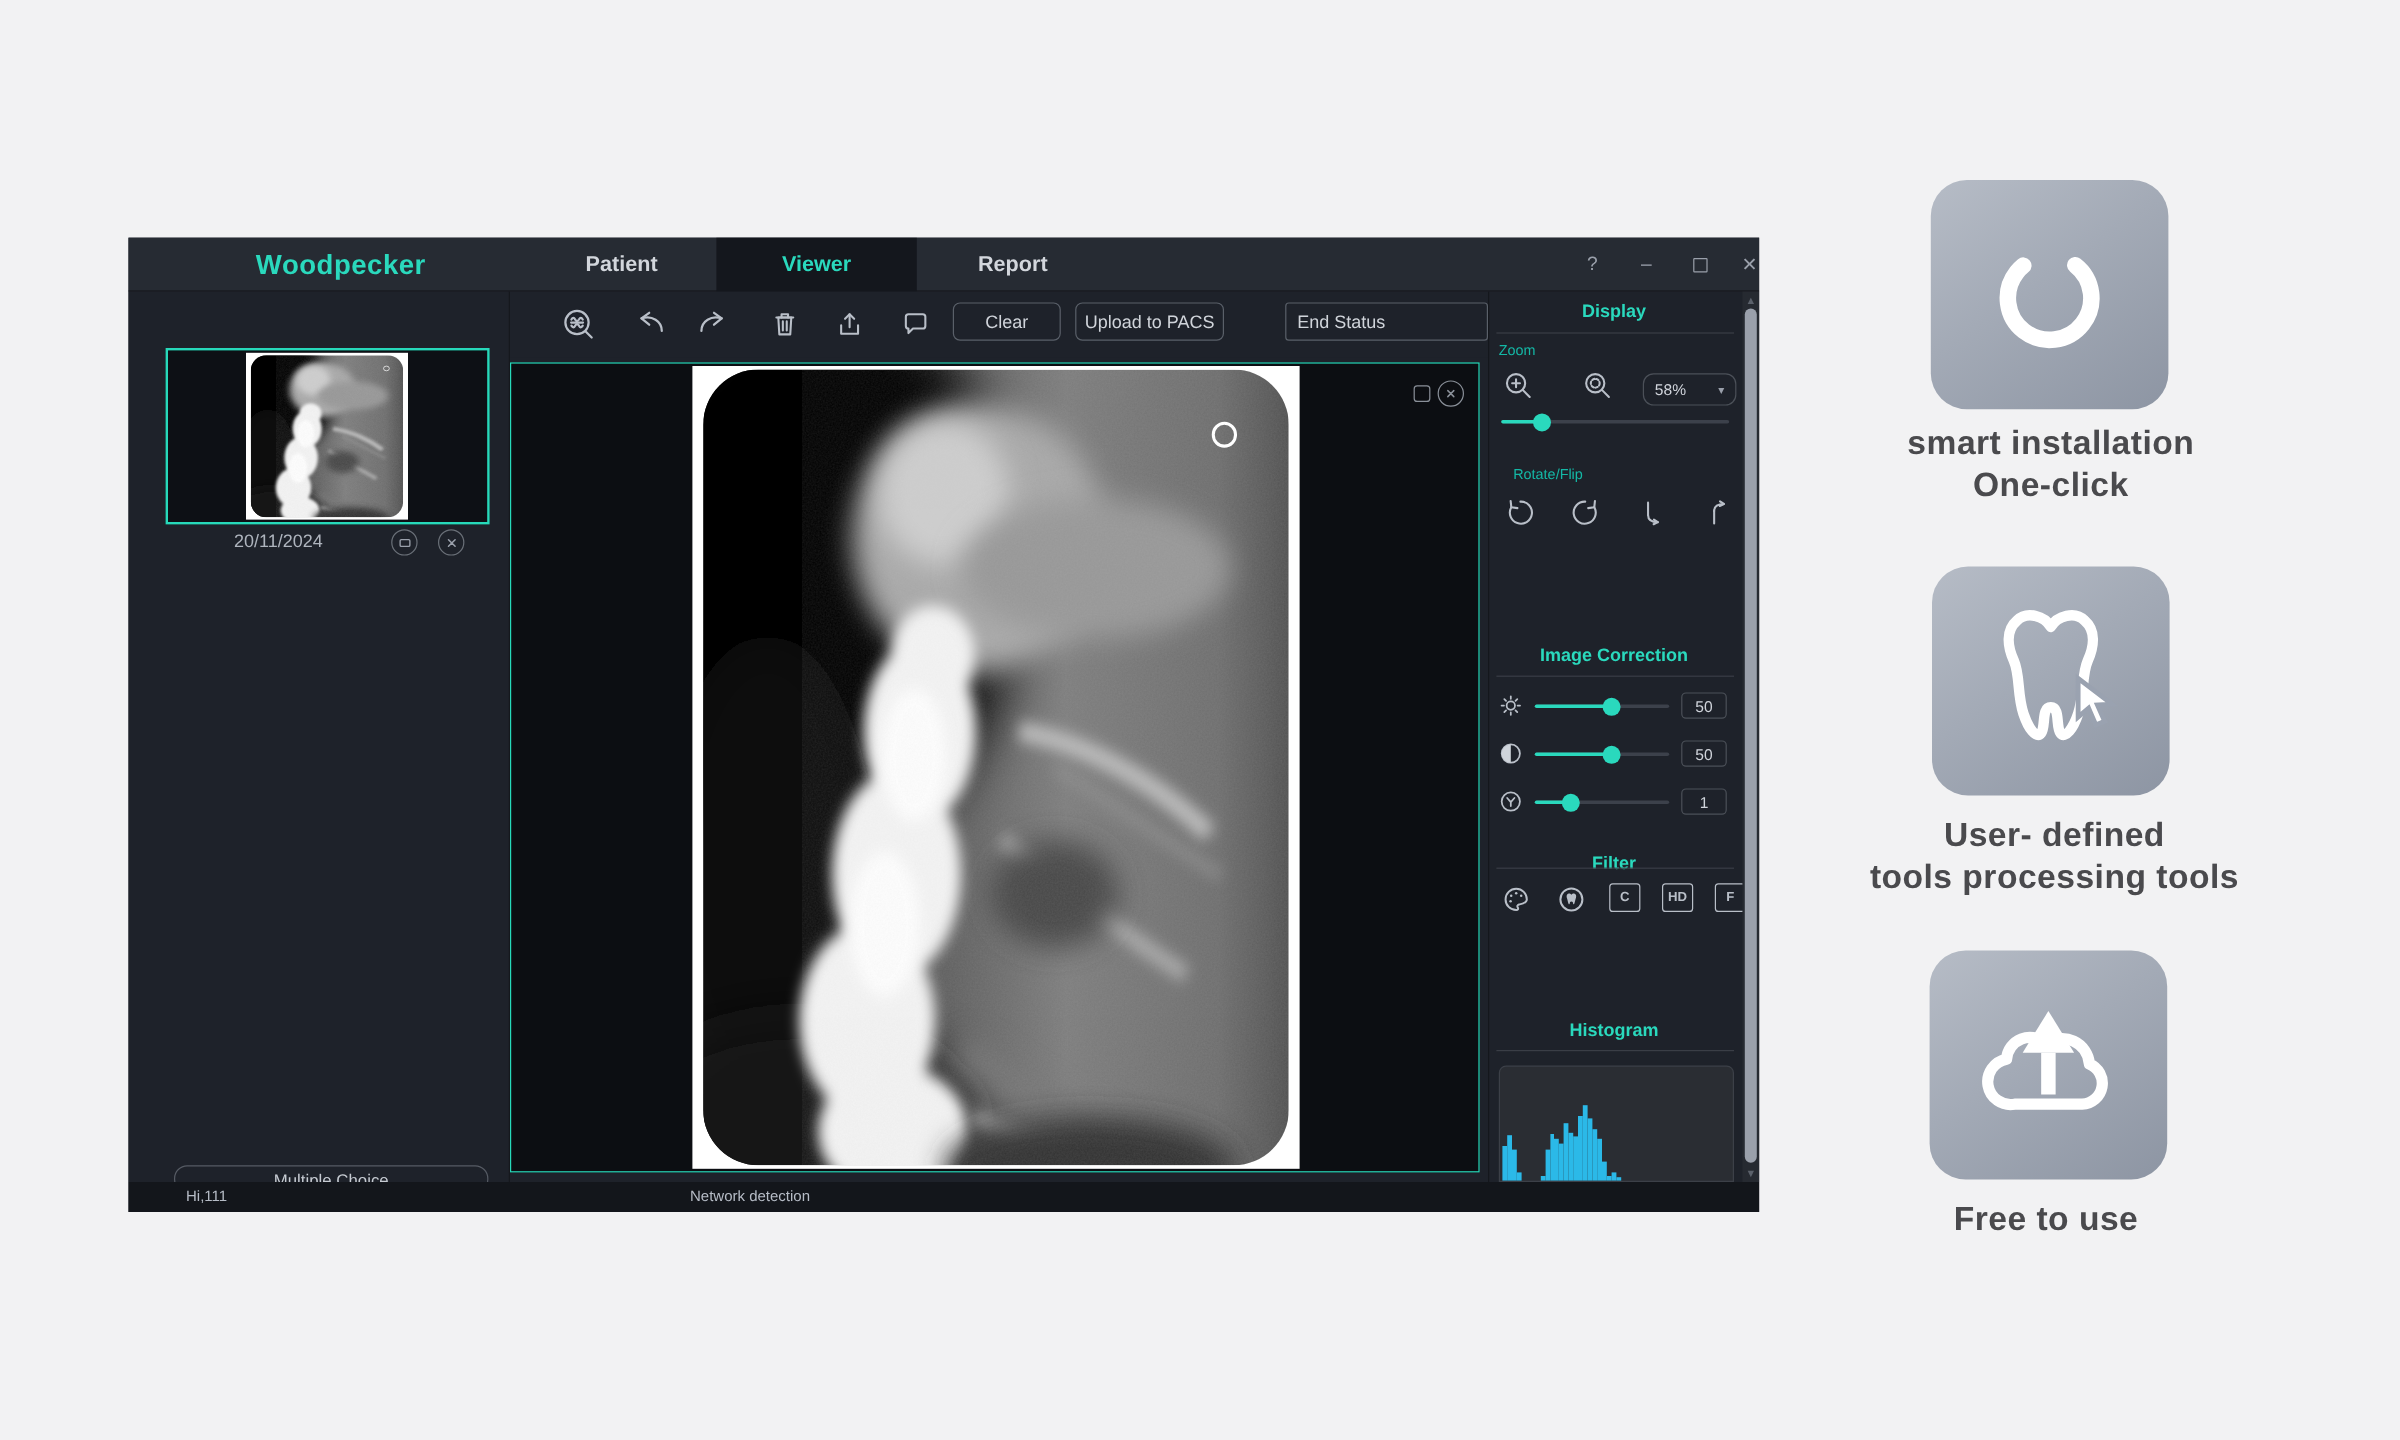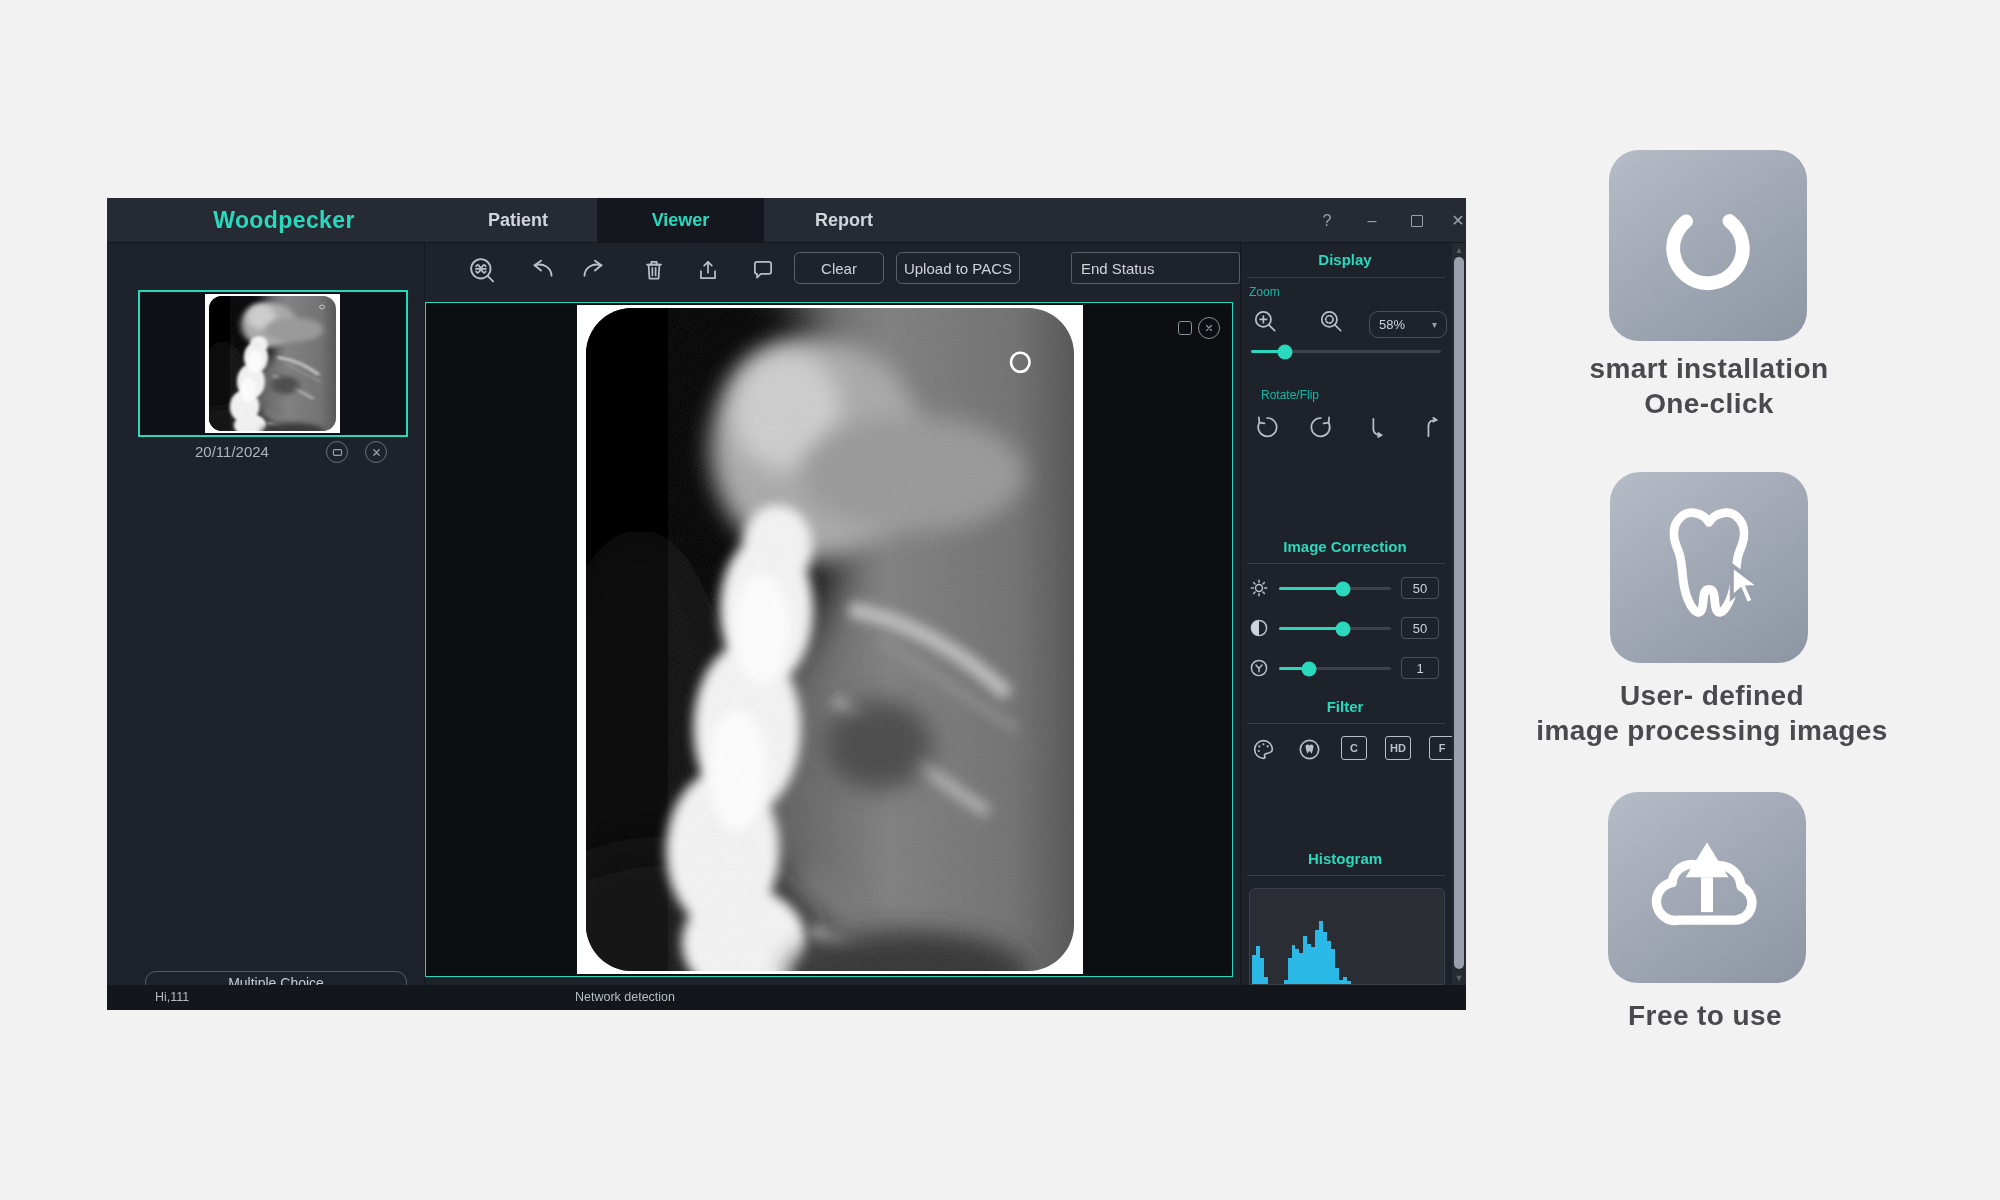--- a/index.html
+++ b/index.html
@@ -388,21 +388,21 @@
           <circle cx="12" cy="12" r="8.3"></circle>
           <path d="M8.7 8.7l3.3 3.8 3.3-3.8M12 12.5V16"></path>
         </svg>
     </div>
     <div class="slider" style="left:38px; top:424px; width:112px;">
       <div class="fill" style="width: 27%;"></div>
         <div class="thumb" style="left: 27%;"></div>
     </div>
     <div class="valbox" style="left:160px; top:414px;">1</div>
 
-    <div class="sec-title" style="top:455px;">Filter</div>
+    <div class="sec-title" style="top:468px;">Filter</div>
     <div class="sec-line" style="top:480px;"></div>
     <div class="pic" style="left:8px; top:492px;">
       <svg width="25" height="25" viewBox="0 0 24 24">
           <path d="M12 3.5a8.5 8.5 0 1 0 0 17c1.5 0 1.9-1.1 1.2-2.1-.6-.9-.2-2 1-2.3 2.6-.6 6.3-1.2 6.3-4.1 0-4.7-3.8-8.5-8.5-8.5z"></path>
           <circle cx="8" cy="9" r="1" fill="#b9bfc8" stroke="none"></circle>
           <circle cx="12" cy="7" r="1" fill="#b9bfc8" stroke="none"></circle>
           <circle cx="16" cy="9" r="1" fill="#b9bfc8" stroke="none"></circle>
           <circle cx="7.5" cy="13.5" r="1" fill="#b9bfc8" stroke="none"></circle>
         </svg>
     </div>
@@ -495,21 +495,21 @@
 </div>
 
 <div class="tile" style="left:1610px; top:472px;">
   <svg width="134" height="134" viewBox="0 0 100 100">
     <path d="M50 16 C46 9 35 6 29 12 C22 18 23 28 27 37 C31 46 29 58 33 70 C36 79 41 86 44 82 C47 78 44 66 50 66 C56 66 53 78 56 82 C59 86 64 79 67 70 C71 58 69 46 73 37 C77 28 78 18 71 12 C65 6 54 9 50 16 Z" fill="none" stroke="#ffffff" stroke-width="6.5" stroke-linejoin="round"></path>
     <path d="M67 48 v24 l6.5-5.5 4.5 10.5 5.5-2.3 -4.5-10.2 9-.5 Z" fill="#ffffff" stroke="#9aa2b0" stroke-width="3"></path>
   </svg>
 </div>
 <div class="feat-text" style="left:1482px; top:678px;">
   <div>User- defined</div>
-  <div>image processing images</div>
+  <div>tools processing tools</div>
 </div>
 
 <div class="tile" style="left:1608px; top:792px;">
   <svg width="134" height="134" viewBox="0 0 100 100">
     <path d="M29 74 h42 a13 13 0 0 0 4.5-25 a17 17 0 0 0-27-12.5 A14.5 14.5 0 0 0 24 46 a14 14 0 0 0 5 28 z" fill="none" stroke="#ffffff" stroke-width="7" stroke-linejoin="round"></path>
     <path d="M50 68 V42" stroke="#ffffff" stroke-width="9"></path>
     <path d="M50 16 L34 42 h32 Z" fill="#ffffff"></path>
   </svg>
 </div>
 <div class="feat-text" style="left:1475px; top:998px;">

